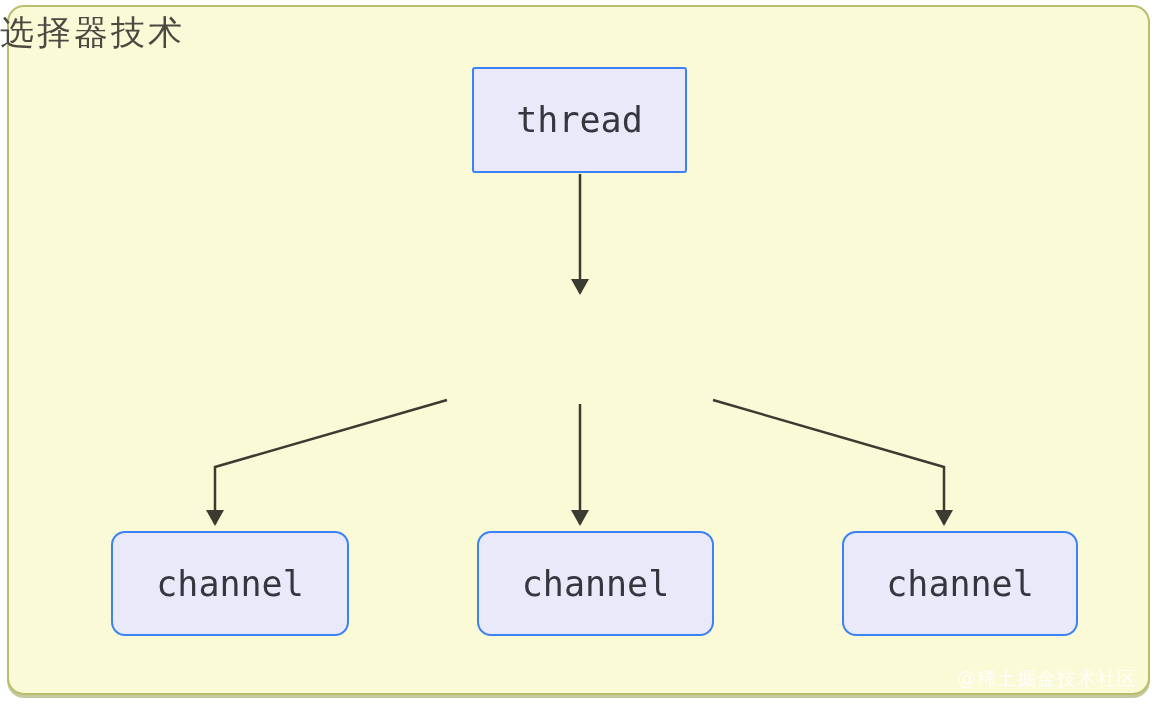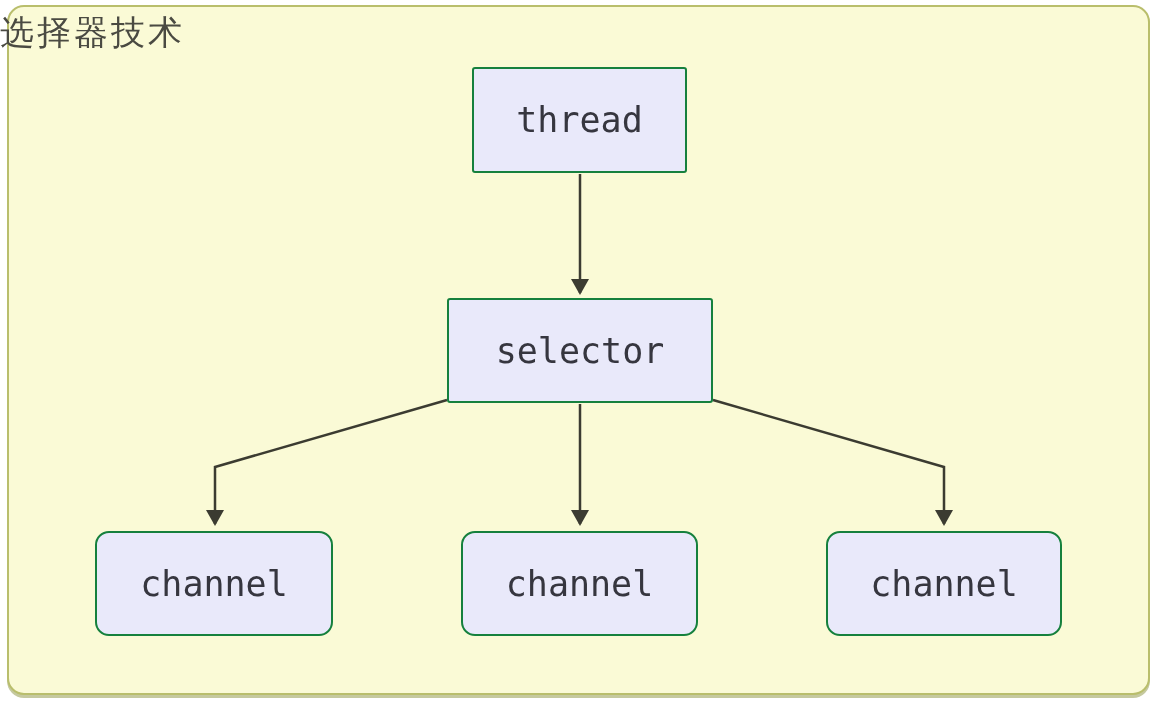--- a/index.html
+++ b/index.html
@@ -45,28 +45,28 @@
     width: 1162px;
     height: 710px;
     pointer-events: none;
   }
   .node {
     position: absolute;
     display: flex;
     align-items: center;
     justify-content: center;
     background: #e9e9fa;
-    border: 2px solid #15803d;
+    border: 2px solid #3b82f6;
     box-sizing: border-box;
     font-family: "DejaVu Sans Mono", "Liberation Mono", monospace;
     font-size: 35px;
     color: #36363f;
   }
   .node-square { border-radius: 3px; }
-  .node-round  { border-radius: 14px; }
+  .node-round  { border-radius: 14px; margin-left: 16px; }
 
   .node-thread   { left: 472px; top: 67px;  width: 215px; height: 106px; }
   .node-selector { left: 447px; top: 298px; width: 266px; height: 105px; }
   .node-channel-left   { left: 95px;  top: 531px; width: 238px; height: 105px; }
   .node-channel-center { left: 461px; top: 531px; width: 237px; height: 105px; }
   .node-channel-right  { left: 826px; top: 531px; width: 236px; height: 105px; }
 
   .watermark {
     position: absolute;
     right: 25px;
@@ -97,22 +97,22 @@
 
     <path d="M447,400 L215,467 L215,524" fill="none" stroke="#3b3b31" stroke-width="2.5" marker-end="url(#arrowhead)"></path>
 
     <line x1="580" y1="404" x2="580" y2="524" stroke="#3b3b31" stroke-width="2.5" marker-end="url(#arrowhead)"></line>
 
     <path d="M713,400 L944,467 L944,524" fill="none" stroke="#3b3b31" stroke-width="2.5" marker-end="url(#arrowhead)"></path>
   </svg>
 
   <div class="node node-square node-thread">thread</div>
 
-  <div class="node node-square node-selector">selector</div>
 
   <div class="node node-round node-channel-left">channel</div>
 
   <div class="node node-round node-channel-center">channel</div>
 
   <div class="node node-round node-channel-right">channel</div>
 
+  <div class="watermark">@稀土掘金技术社区</div>
 
 </div>
 
 </body></html>

